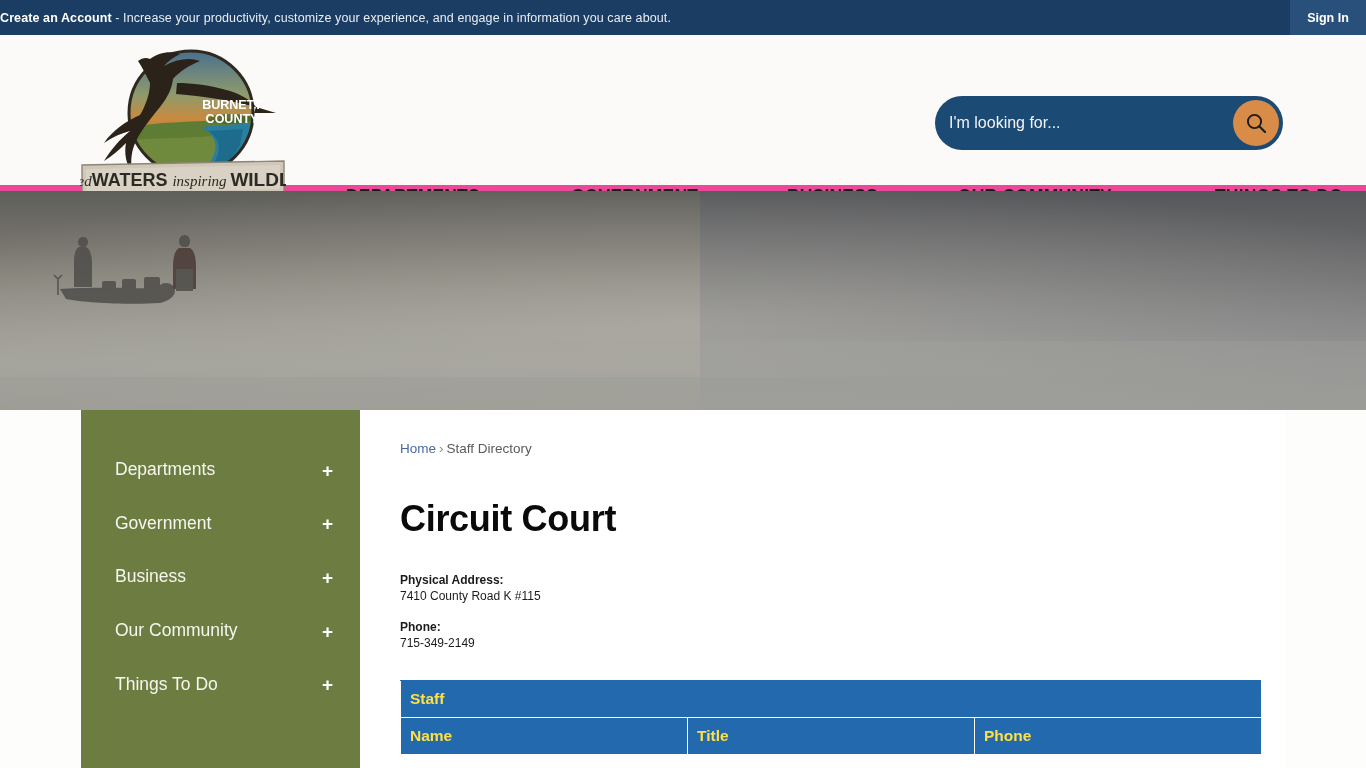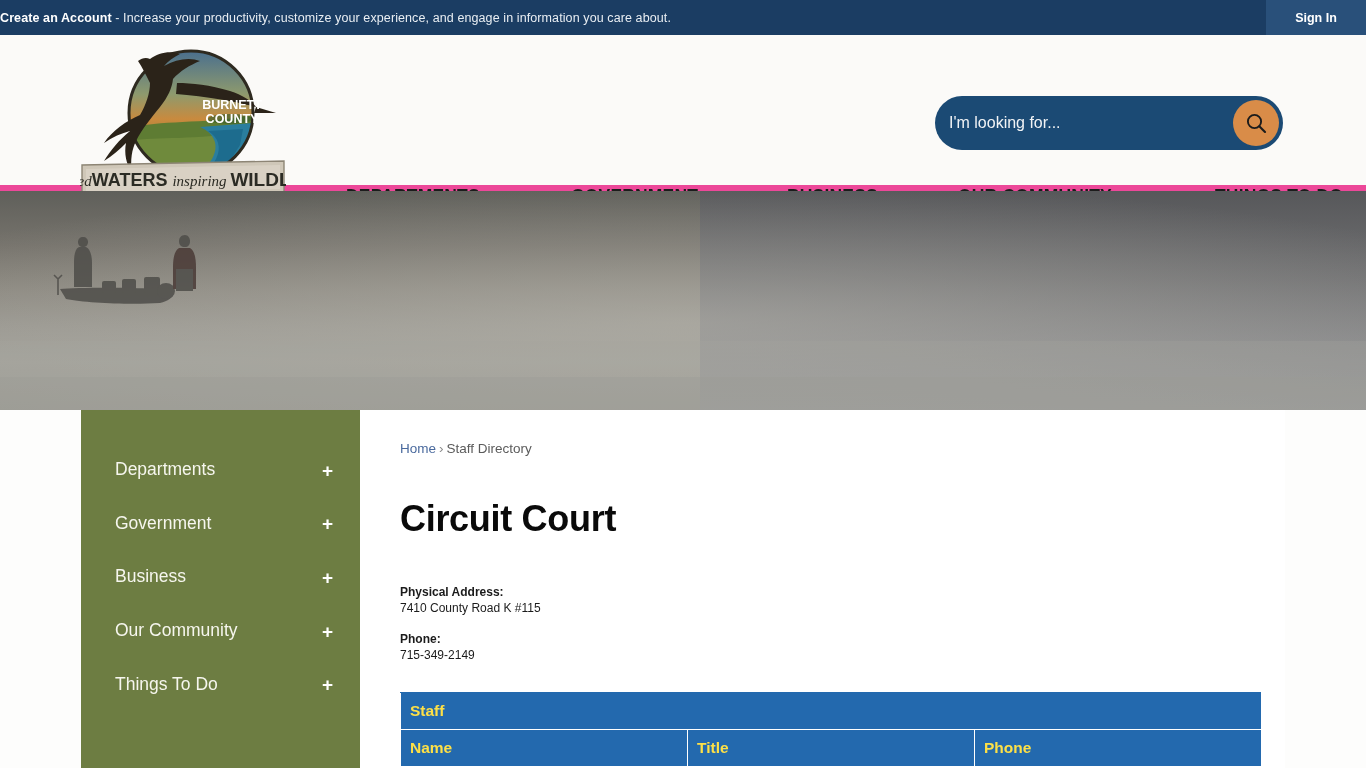--- a/index.html
+++ b/index.html
@@ -22,21 +22,21 @@
     color: #e9eef3;
     font-size: 12.5px;
     letter-spacing: .1px;
     white-space: nowrap;
   }
   .topbar-msg b { color: #ffffff; font-weight: bold; }
   .signin-btn {
     position: absolute;
     right: 0; top: 0;
     height: 35px;
-    width: 100px;
+    width: 76px;
     background: #29507a;
     color: #ffffff;
     font-size: 12.5px;
     font-weight: bold;
     display: flex;
     align-items: center;
     justify-content: center;
     cursor: pointer;
   }
 
@@ -180,21 +180,21 @@
   .crumb .sep { color: #8a8a8a; padding: 0 3px; }
 
   .page-title {
     font-size: 36px;
     font-weight: bold;
     color: #0a0a0a;
     letter-spacing: -.3px;
     margin-top: 42px;
   }
 
-  .info-block { margin-top: 44px; font-size: 12px; color: #1b1b1b; line-height: 16px; }
+  .info-block { margin-top: 32px; font-size: 12px; color: #1b1b1b; line-height: 16px; }
   .info-block .lbl { font-weight: bold; }
   .info-block .gap { height: 15px; }
 
   
   .stafftable {
     margin-top: 29px;
     width: 862px;
     border-collapse: collapse;
     table-layout: fixed;
   }

